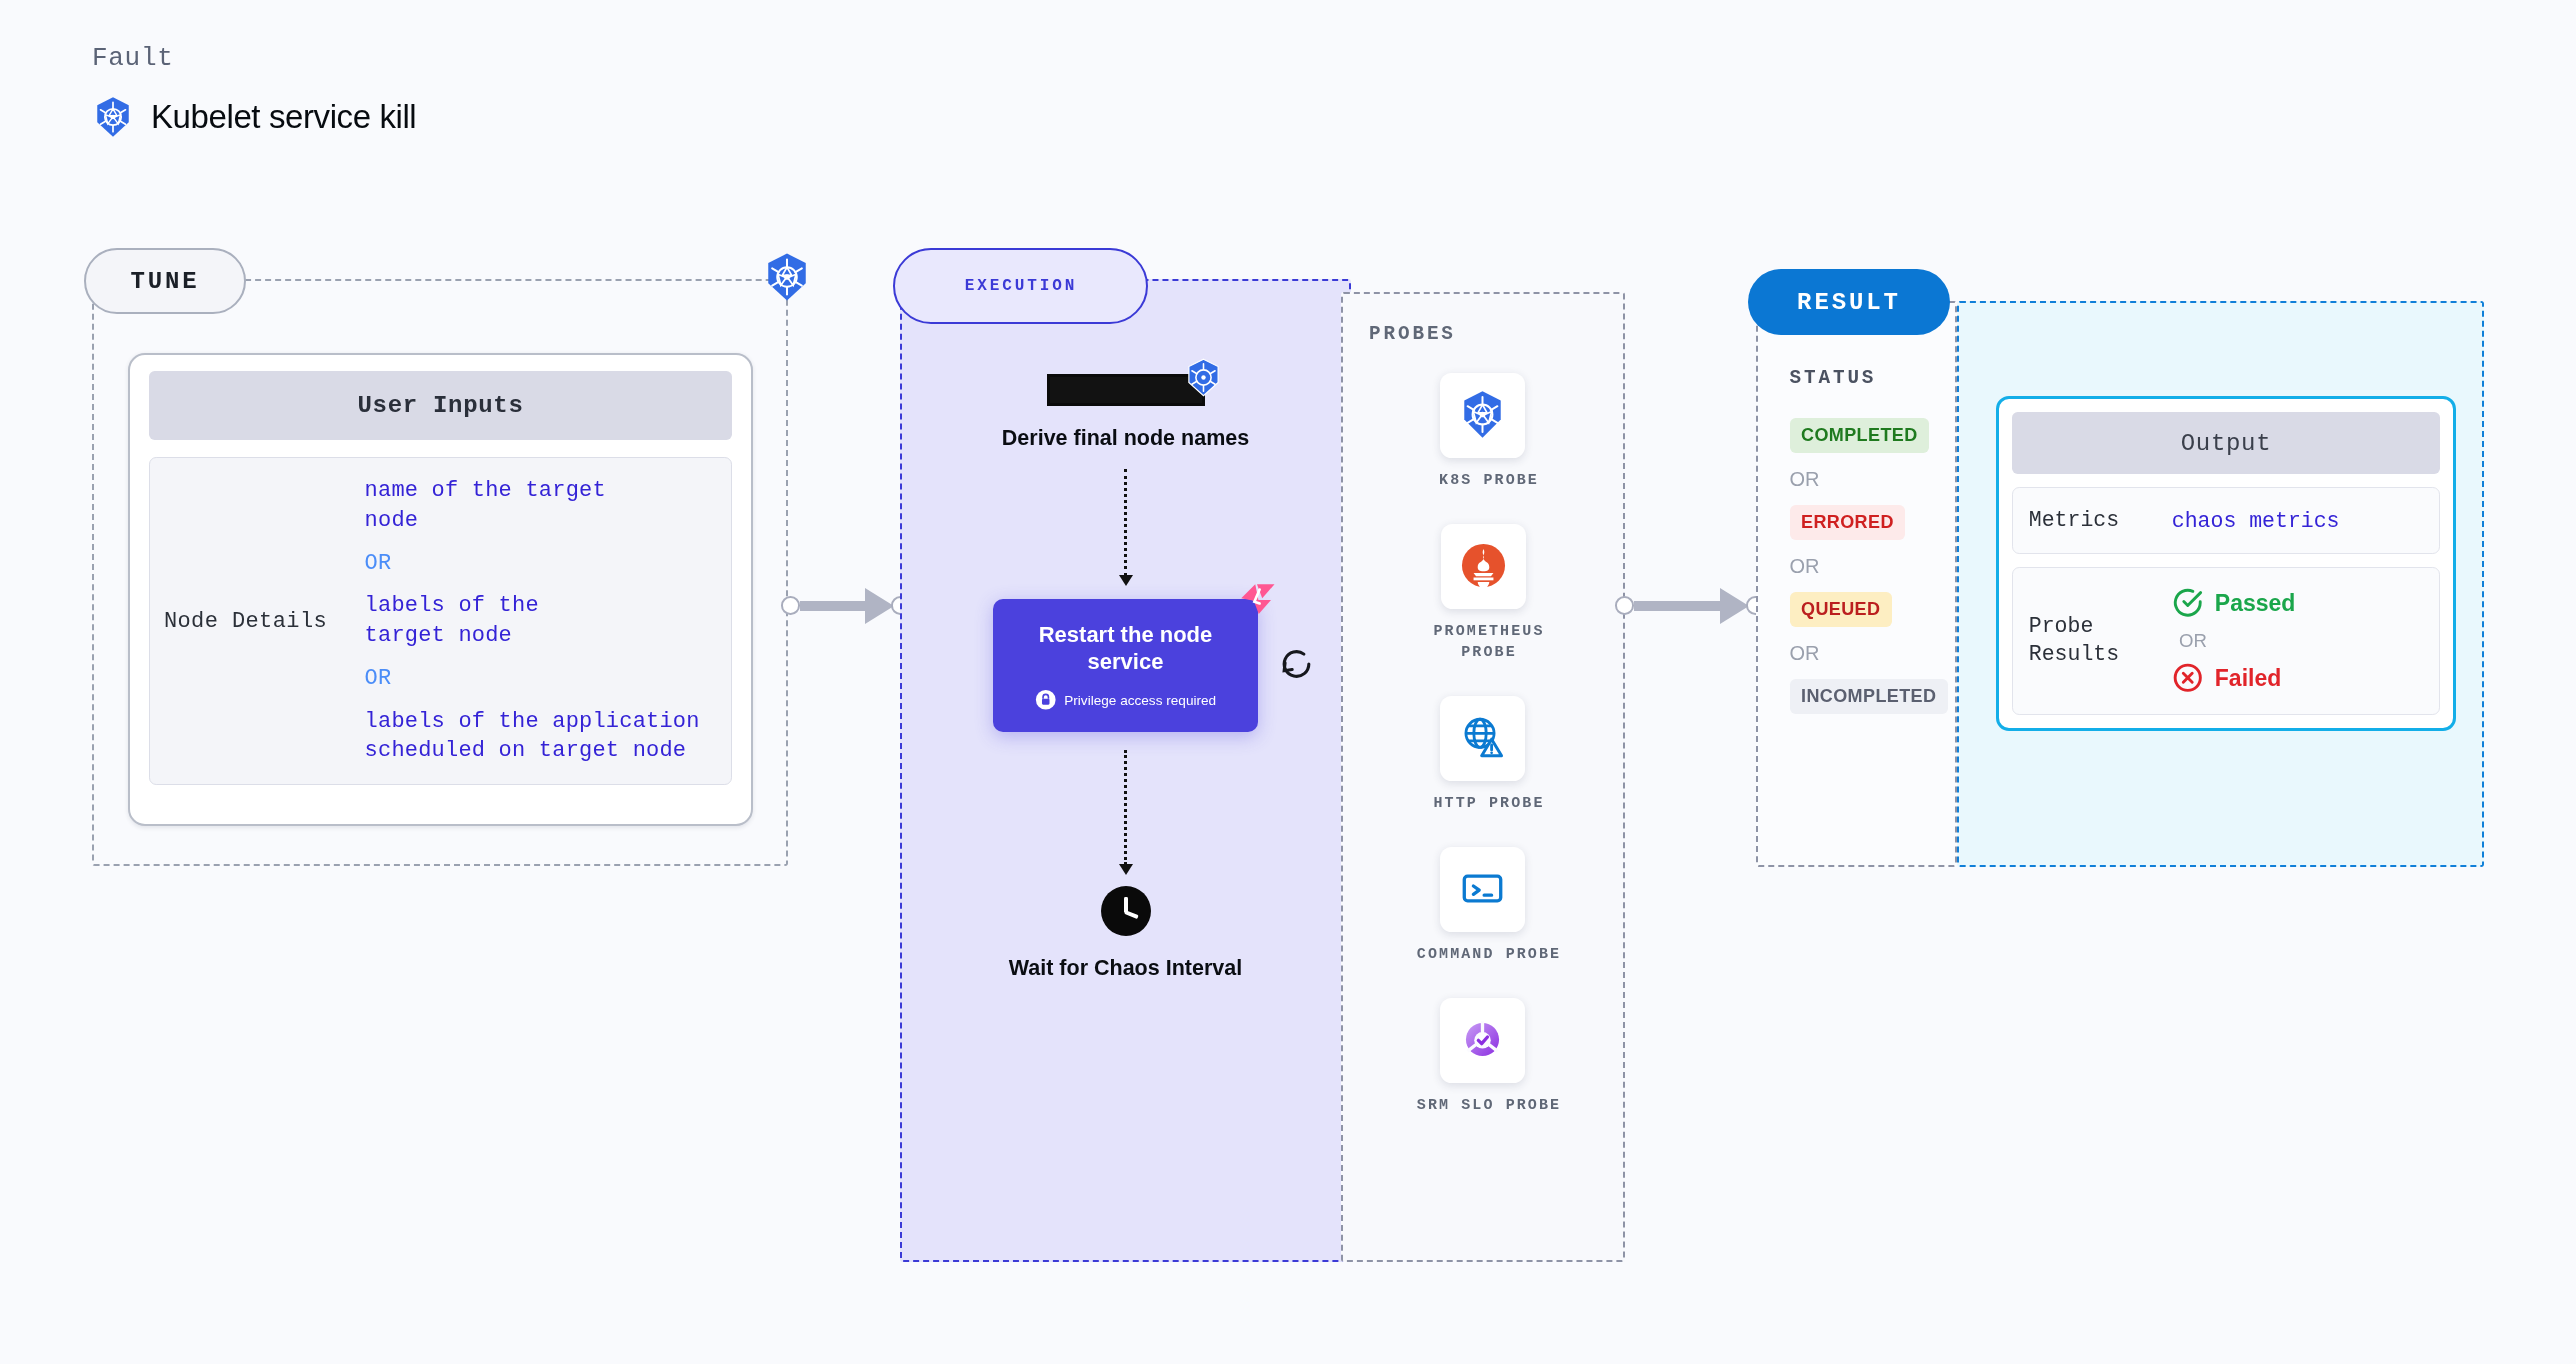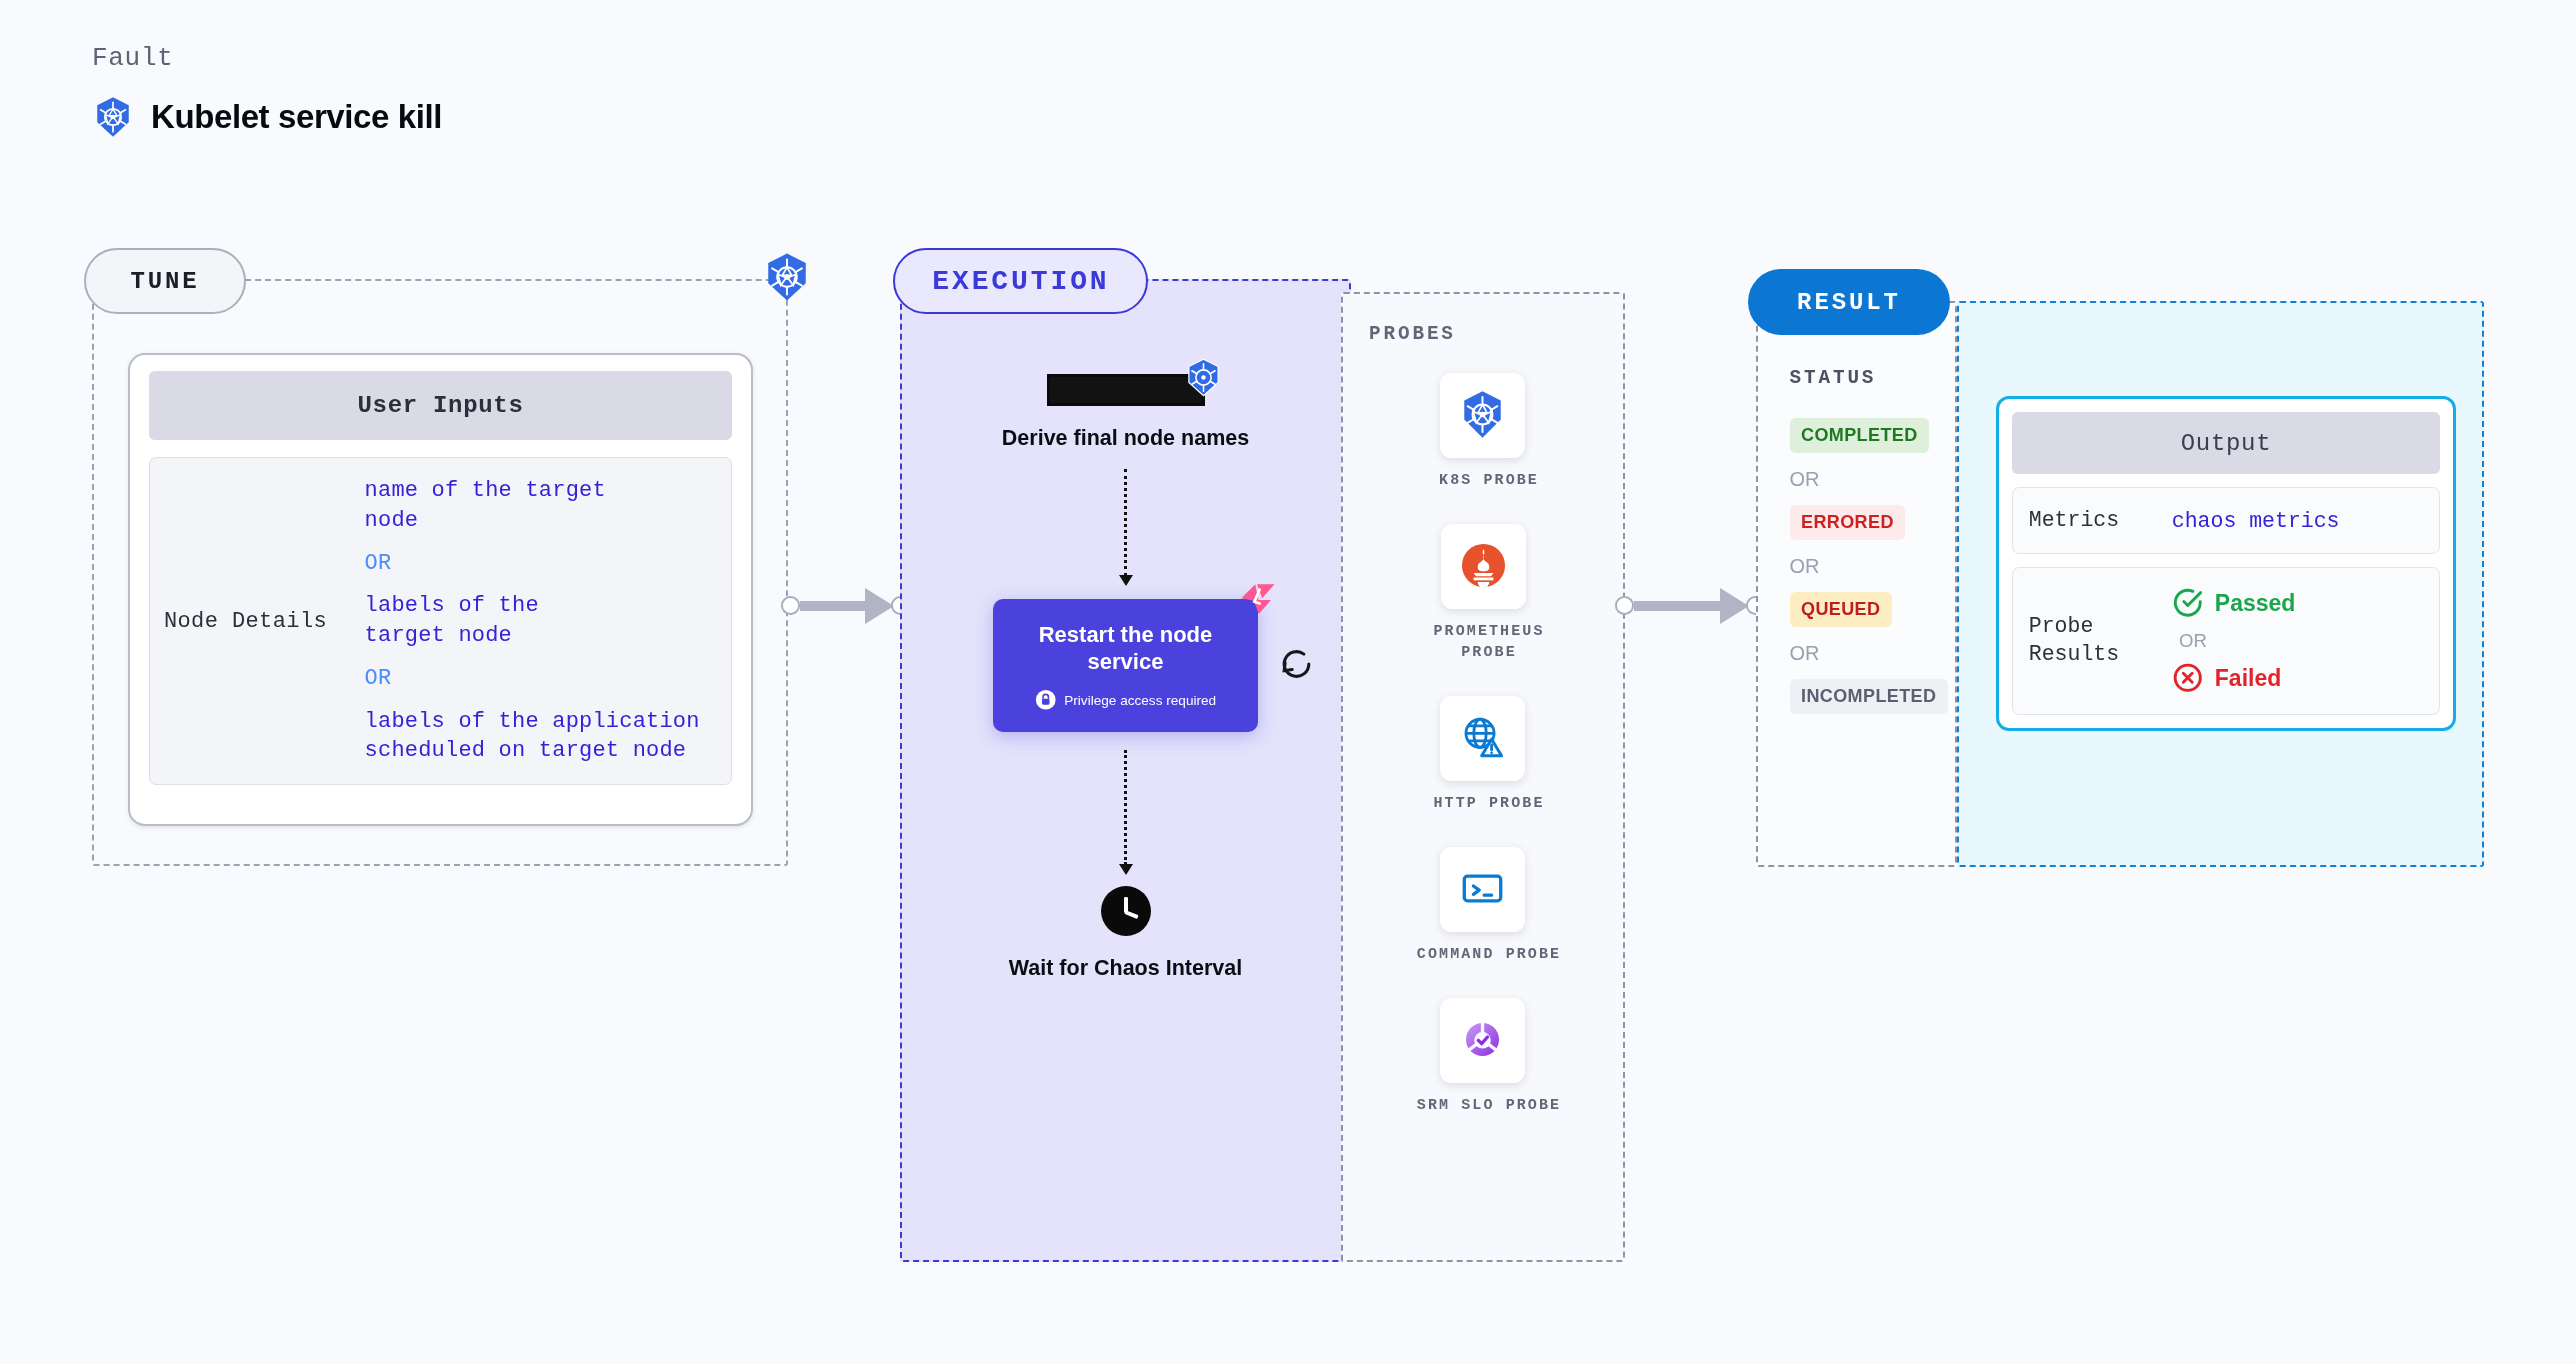--- a/index.html
+++ b/index.html
@@ -12,21 +12,21 @@
     overflow: hidden;
   }
 
   
   #header { position: absolute; left: 92px; top: 43px; }
   #fault-label {
     font-family: "Liberation Mono", monospace;
     font-size: 26px; color: #5b6376; letter-spacing: 0.7px;
   }
   #title-row { display: flex; align-items: center; gap: 17px; margin-top: 23px; }
-  #page-title { font-size: 33px; font-weight: 700; letter-spacing: -0.4px; color: #070b10; }
+  #page-title { font-size: 33px; font-weight: 400; letter-spacing: -0.4px; color: #070b10; }
 
   .k8s-svg { display: block; }
 
   
   .panel { position: absolute; }
   .panel-badge {
     position: absolute; z-index: 6;
     display: flex; align-items: center; justify-content: center;
     border-radius: 716px;
     font-family: "Liberation Mono", monospace;
@@ -74,23 +74,23 @@
   .kv-val .line { display: block; white-space: nowrap; }
   #node-details-val { width: 401px; }
 
   
   #exec-panel {
     left: 900px; top: 279px; width: 451px; height: 983px;
     border: 2.1px dashed #3b3ad6; border-radius: 2.9px;
     background: #e4e3fb;
   }
   #exec-badge {
-    left: -8.6px; top: -33px; width: 255px; height: 66px;
+    left: -8.6px; top: -33px; width: 255px; height: 76px;
     background: #e9e8fd; border: 2.1px solid #3b3ad6; color: #3b3ad6;
-    font-size: 28px;
+    font-size: 16px;
   }
   #probes-panel {
     left: 1341px; top: 292px; width: 284px; height: 970px;
     border: 2.1px dashed #8e93a6; border-radius: 2.9px;
     background: #f8f9fc;
   }
   #probes-label {
     position: absolute; left: 26px; top: 29px;
     font-family: "Liberation Mono", monospace;
     font-size: 19.3px; font-weight: 700; letter-spacing: 2.9px; color: #606877;

